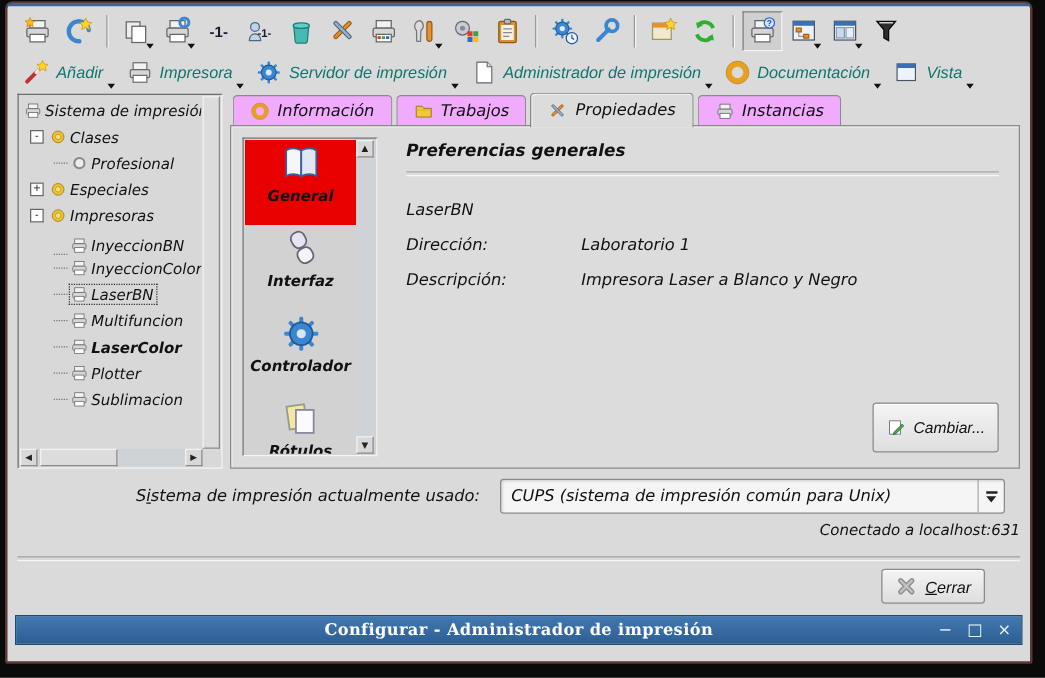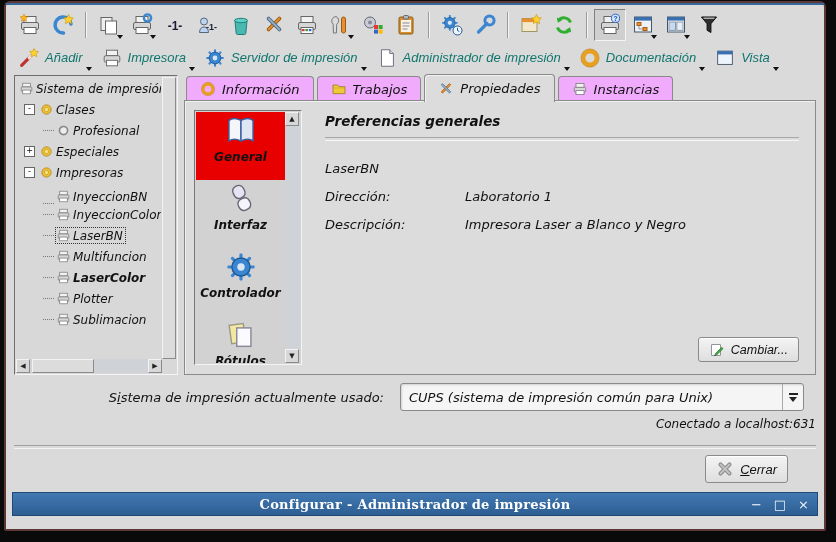--- a/index.html
+++ b/index.html
@@ -63,21 +63,21 @@
 
   .props{position:absolute;left:124px;top:0;right:0;bottom:0;padding:12px 16px;}
   .props-header{font-size:13.5px;font-weight:bold;font-style:italic;}
   .props-sep{height:2px;border-top:1px solid #a6a6a6;border-bottom:1px solid #f6f6f6;margin:8px 0 20px 0;}
   .frow{display:flex;height:28px;align-items:flex-start;font-size:13px;font-style:italic;}
   .flabel{width:140px;flex:none;}
   .fvalue{flex:1;}
   .btn{display:inline-flex;align-items:center;gap:6px;font-size:12.5px;font-style:italic;color:#111;
        background:linear-gradient(#f4f4f4,#dedede);border:1px solid #8a8a8a;border-radius:3px;
        box-shadow:inset 0 1px 0 #fff;padding:3px 10px;}
-  .btn-cambiar{position:absolute;right:16px;bottom:12px;height:25px;box-sizing:border-box;text-align:center;}
+  .btn-cambiar{position:absolute;right:16px;bottom:12px;height:40px;box-sizing:border-box;text-align:center;}
 
   
   .footer{position:absolute;left:8px;top:380px;right:8px;height:28px;display:flex;align-items:center;}
   .f-label{width:370px;flex:none;text-align:right;font-size:13px;font-style:italic;margin-right:16px;}
   .combo{flex:1;height:26px;margin-right:12px;display:flex;align-items:center;background:#f5f5f5;
          border:1px solid #8a8a8a;border-radius:3px;box-shadow:inset 1px 1px 2px rgba(0,0,0,.15);}
   .combo-value{flex:1;font-size:13px;font-style:italic;padding:0 8px;white-space:nowrap;overflow:hidden;}
   .combo-arrow{flex:none;width:20px;height:100%;display:flex;flex-direction:column;align-items:center;justify-content:center;gap:2px;
                border-left:1px solid #aaa;}
   .combo-arrow .bar{width:9px;height:2px;background:#222;}

